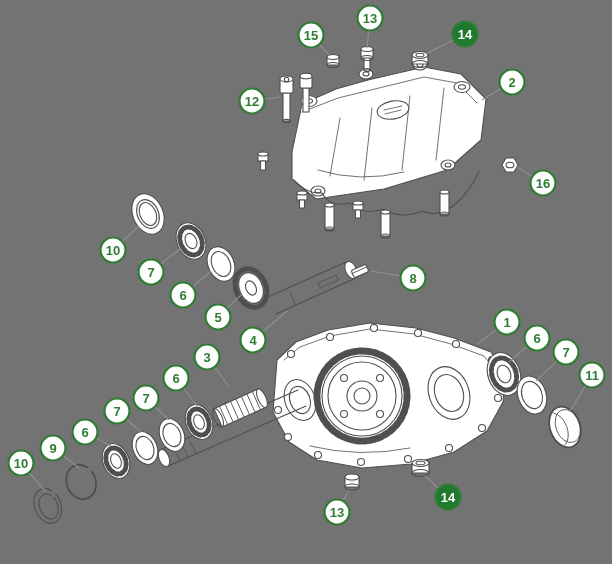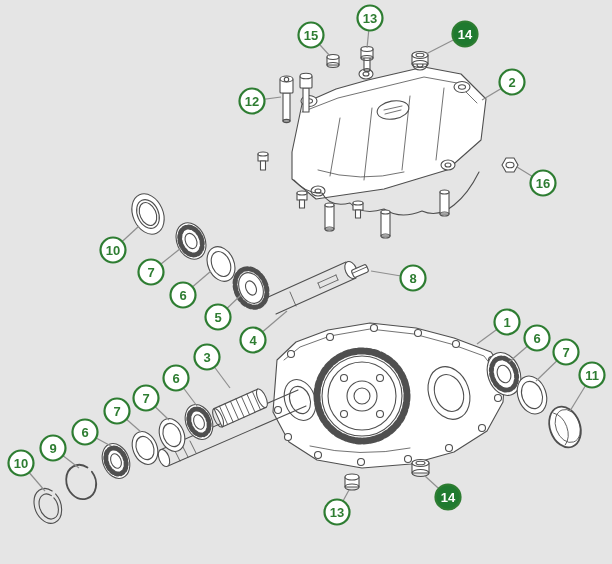--- a/index.html
+++ b/index.html
@@ -3,21 +3,21 @@
 <meta charset="utf-8">
 <style>
   :root{
     --line-art:#4f4f4f;
     --leader:#8f8f8f;
   }
   html,body{margin:0;padding:0;background:#ffffff;}
   .stage{
     position:relative;
     width:612px;height:564px;
-    background:#e5e5e5;
+    background:#737373;
     overflow:hidden;
     font-family:"Liberation Sans", sans-serif;
   }
   #diagram-svg{display:block;}
   
   #art{
     stroke:var(--line-art);
     fill:none;
     stroke-width:1.1;
     stroke-linejoin:round;

